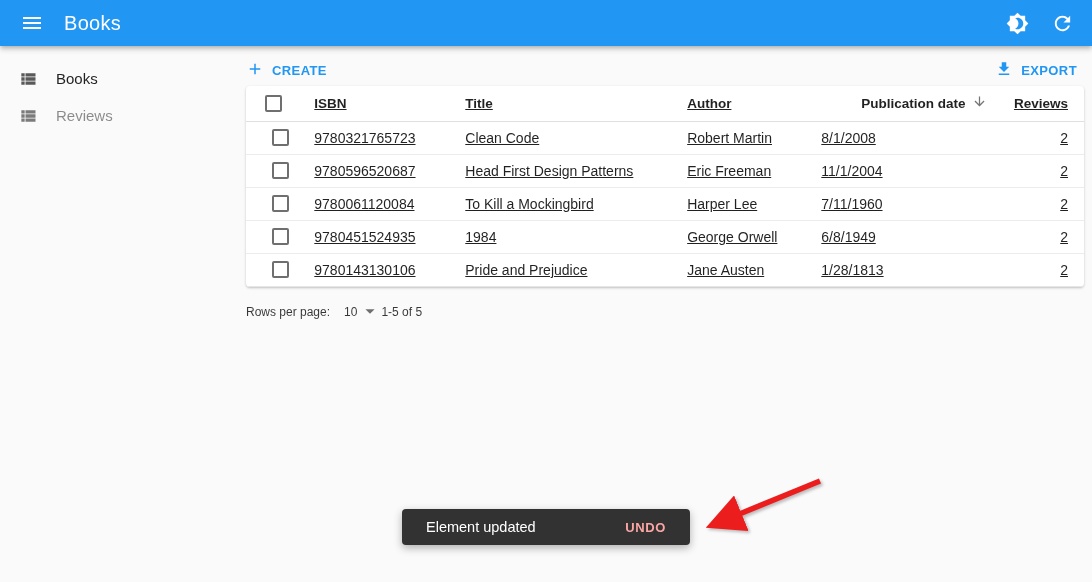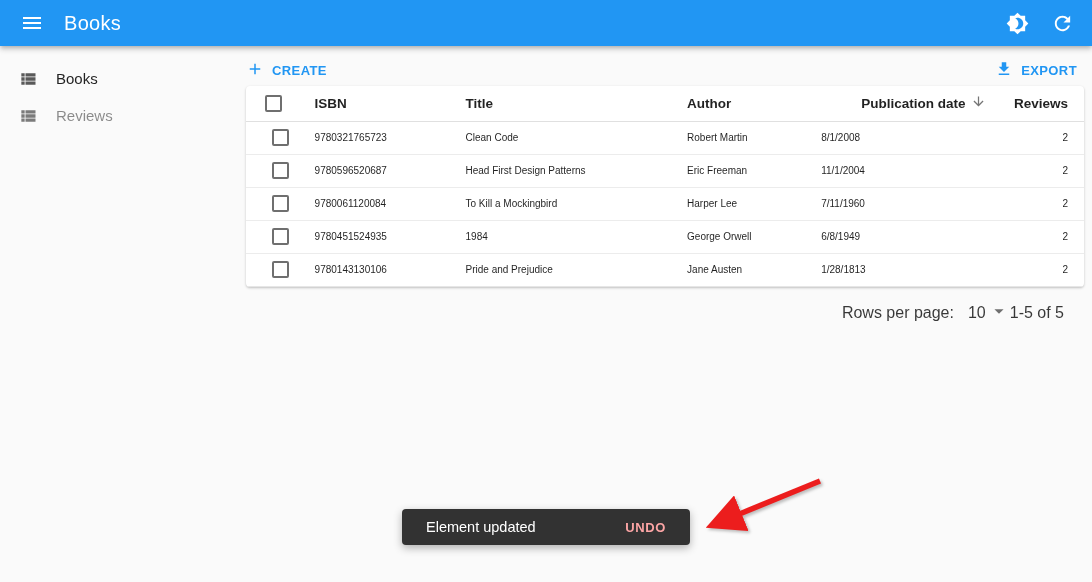--- a/index.html
+++ b/index.html
@@ -37,41 +37,41 @@
     background:none; border:none; cursor:pointer; display:flex; align-items:center; gap:8px;
     color:#2196f3; font-family:"Liberation Sans", sans-serif; font-size:13px; font-weight:700; letter-spacing:.4px;
   }
   .text-btn svg { fill:#2196f3; }
   
   .card {
     background:#ffffff; border-radius:4px; margin-right:8px;
     box-shadow:0 1px 3px rgba(0,0,0,.14), 0 1px 2px rgba(0,0,0,.1);
     overflow:hidden;
   }
-  table { width:100%; border-collapse:collapse; }
+  table { width:100%; border-collapse:collapse;text-decoration:underline; }
   th {
     text-align:left; font-size:13.5px; font-weight:700; color:rgba(0,0,0,.87);
     height:35px; border-bottom:1px solid #e0e0e0; padding:0 0 0 13px; white-space:nowrap;
   }
   th.col-check { padding:0; }
-  td { font-size:10px; height:33px; border-bottom:1px solid #ececec; padding:0 0 0 13px; white-space:nowrap; }
+  td { font-size:14px; height:33px; border-bottom:1px solid #ececec; padding:0 0 0 13px; white-space:nowrap; }
   tr:last-child td { border-bottom:1px solid #e6e6e6; }
   td.col-check, th.col-check { text-align:center; }
   .num { text-align:right; padding-right:16px; }
   th.num { padding-right:16px; }
   .cb {
     display:inline-block; width:17px; height:17px; border:2px solid #6f6f6f; border-radius:2px;
     vertical-align:middle; cursor:pointer; background:#fff;
   }
   .sort-wrap { display:inline-flex; align-items:center; gap:6px; cursor:pointer;padding-left:40px; }
   .sort-wrap svg { fill:#757575; }
   
   .pagination {
-    display:flex; justify-content:flex-end; align-items:center; margin-top:13px; padding-right:28px;
-    font-size:16px; color:rgba(0,0,0,.78);
+    display:flex; align-items:center; margin-top:13px; padding-right:28px;
+    font-size:12px; color:rgba(0,0,0,.78);
   }
   .rpp-label { margin-right:14px; }
   .rpp-select { display:inline-flex; align-items:center; cursor:pointer; }
   .rpp-select svg { fill:#6f6f6f; margin-left:2px; }
   .range { }
   
   .snackbar {
     position:absolute; left:402px; top:509px; width:288px; height:36px;
     background:#323232; border-radius:4px; display:flex; align-items:center; justify-content:space-between;
     padding:0 24px; box-shadow:0 3px 8px rgba(0,0,0,.3); z-index:8;

